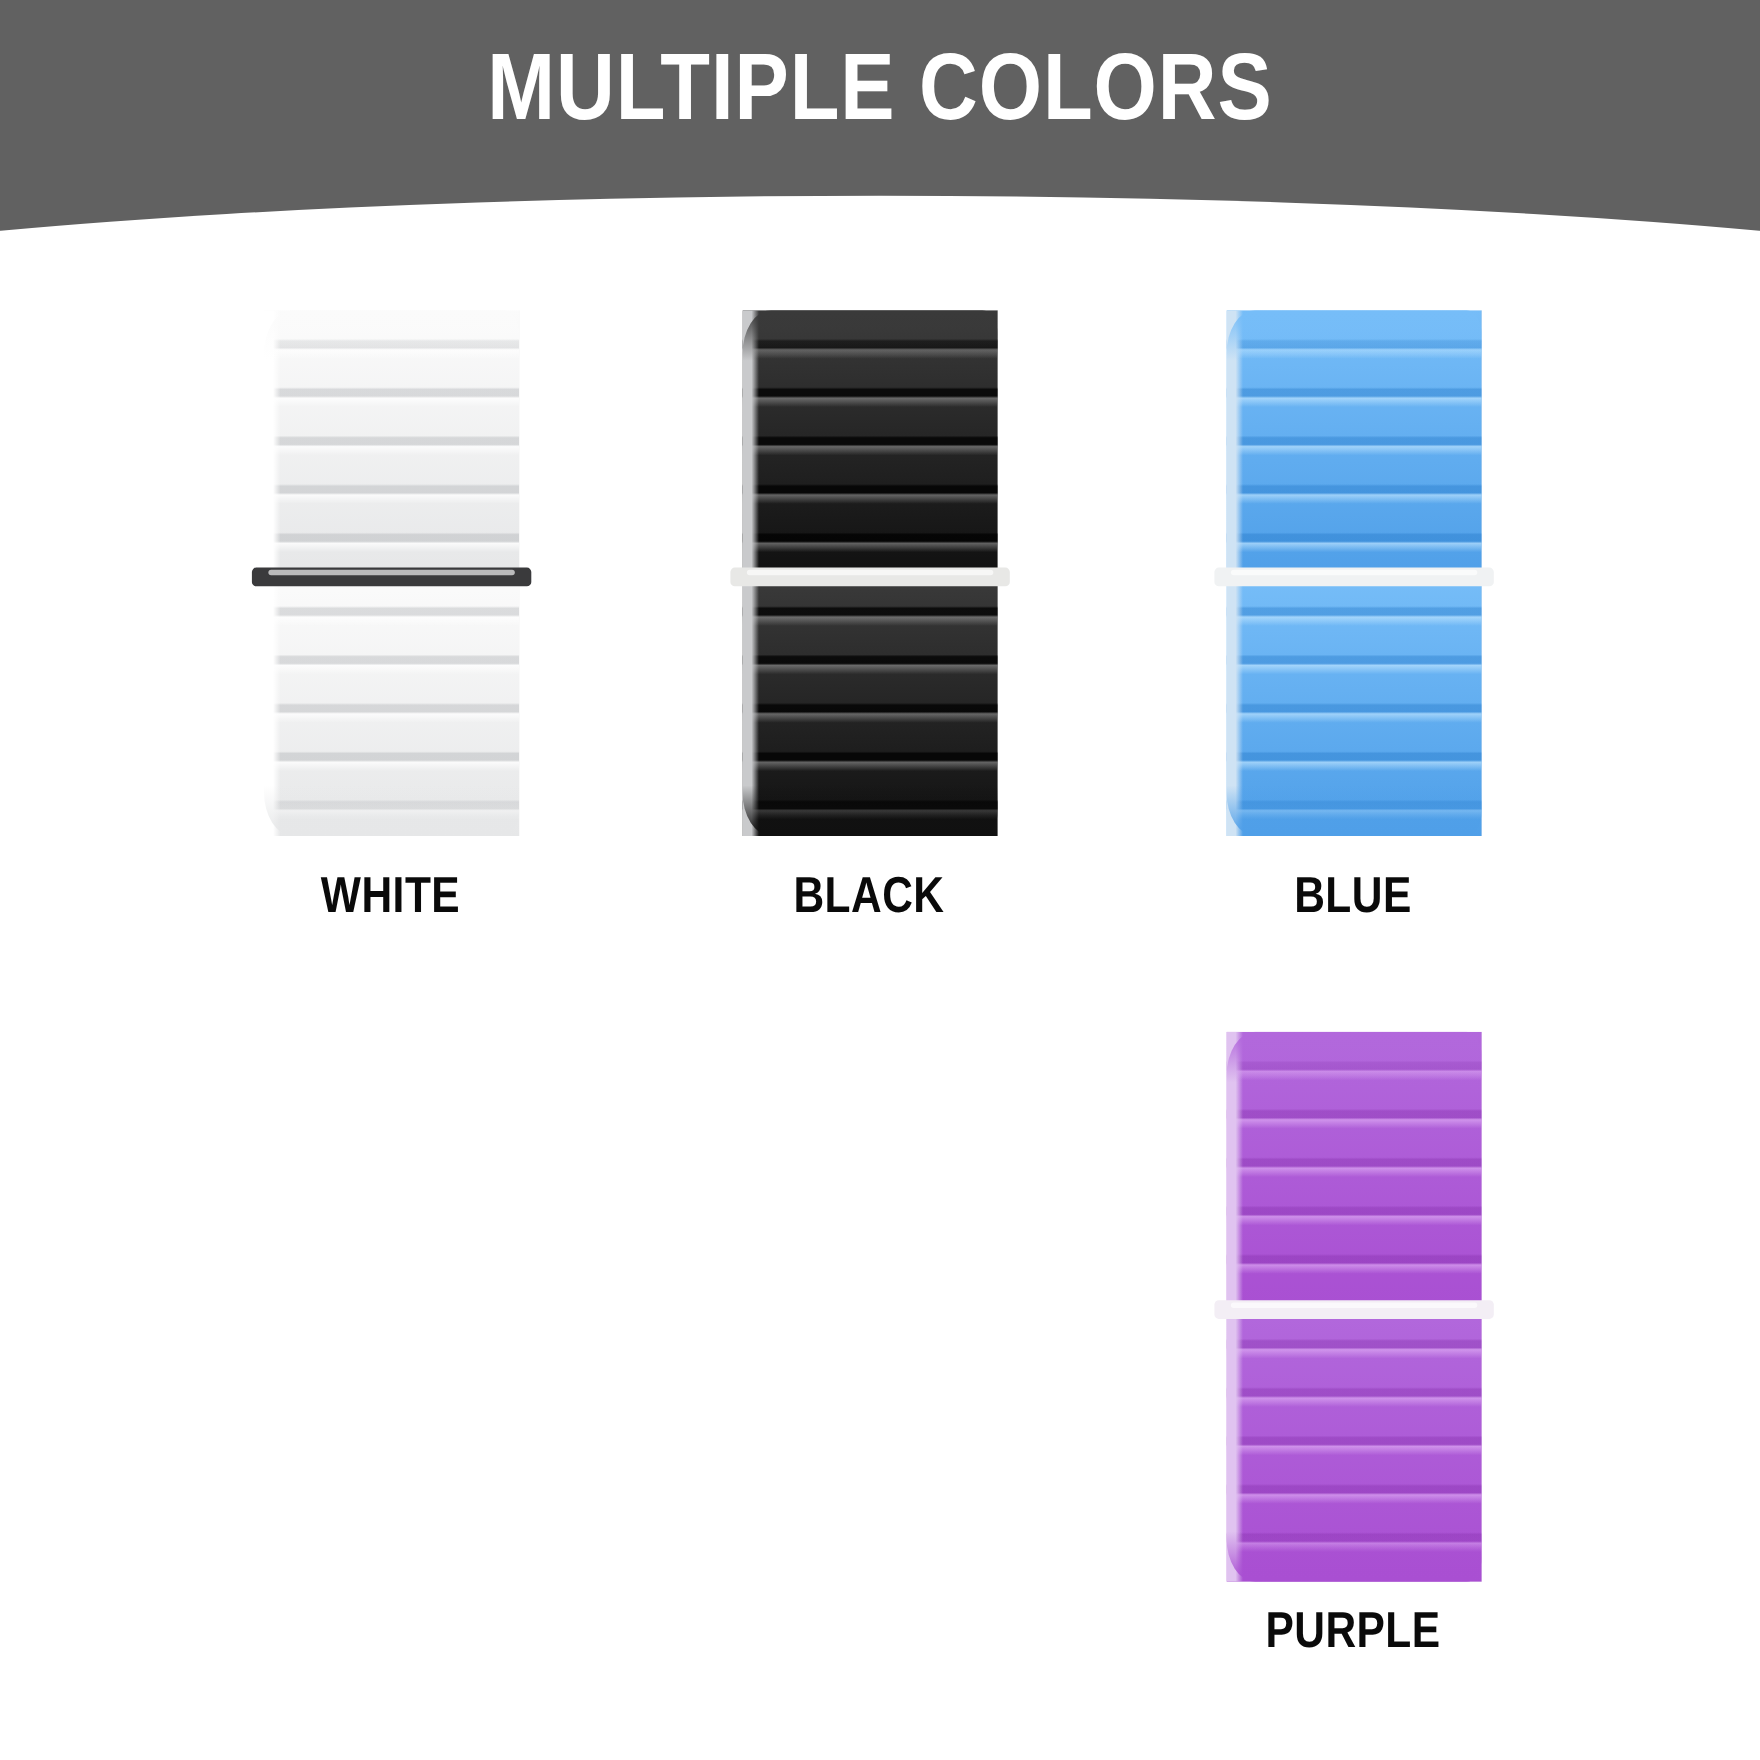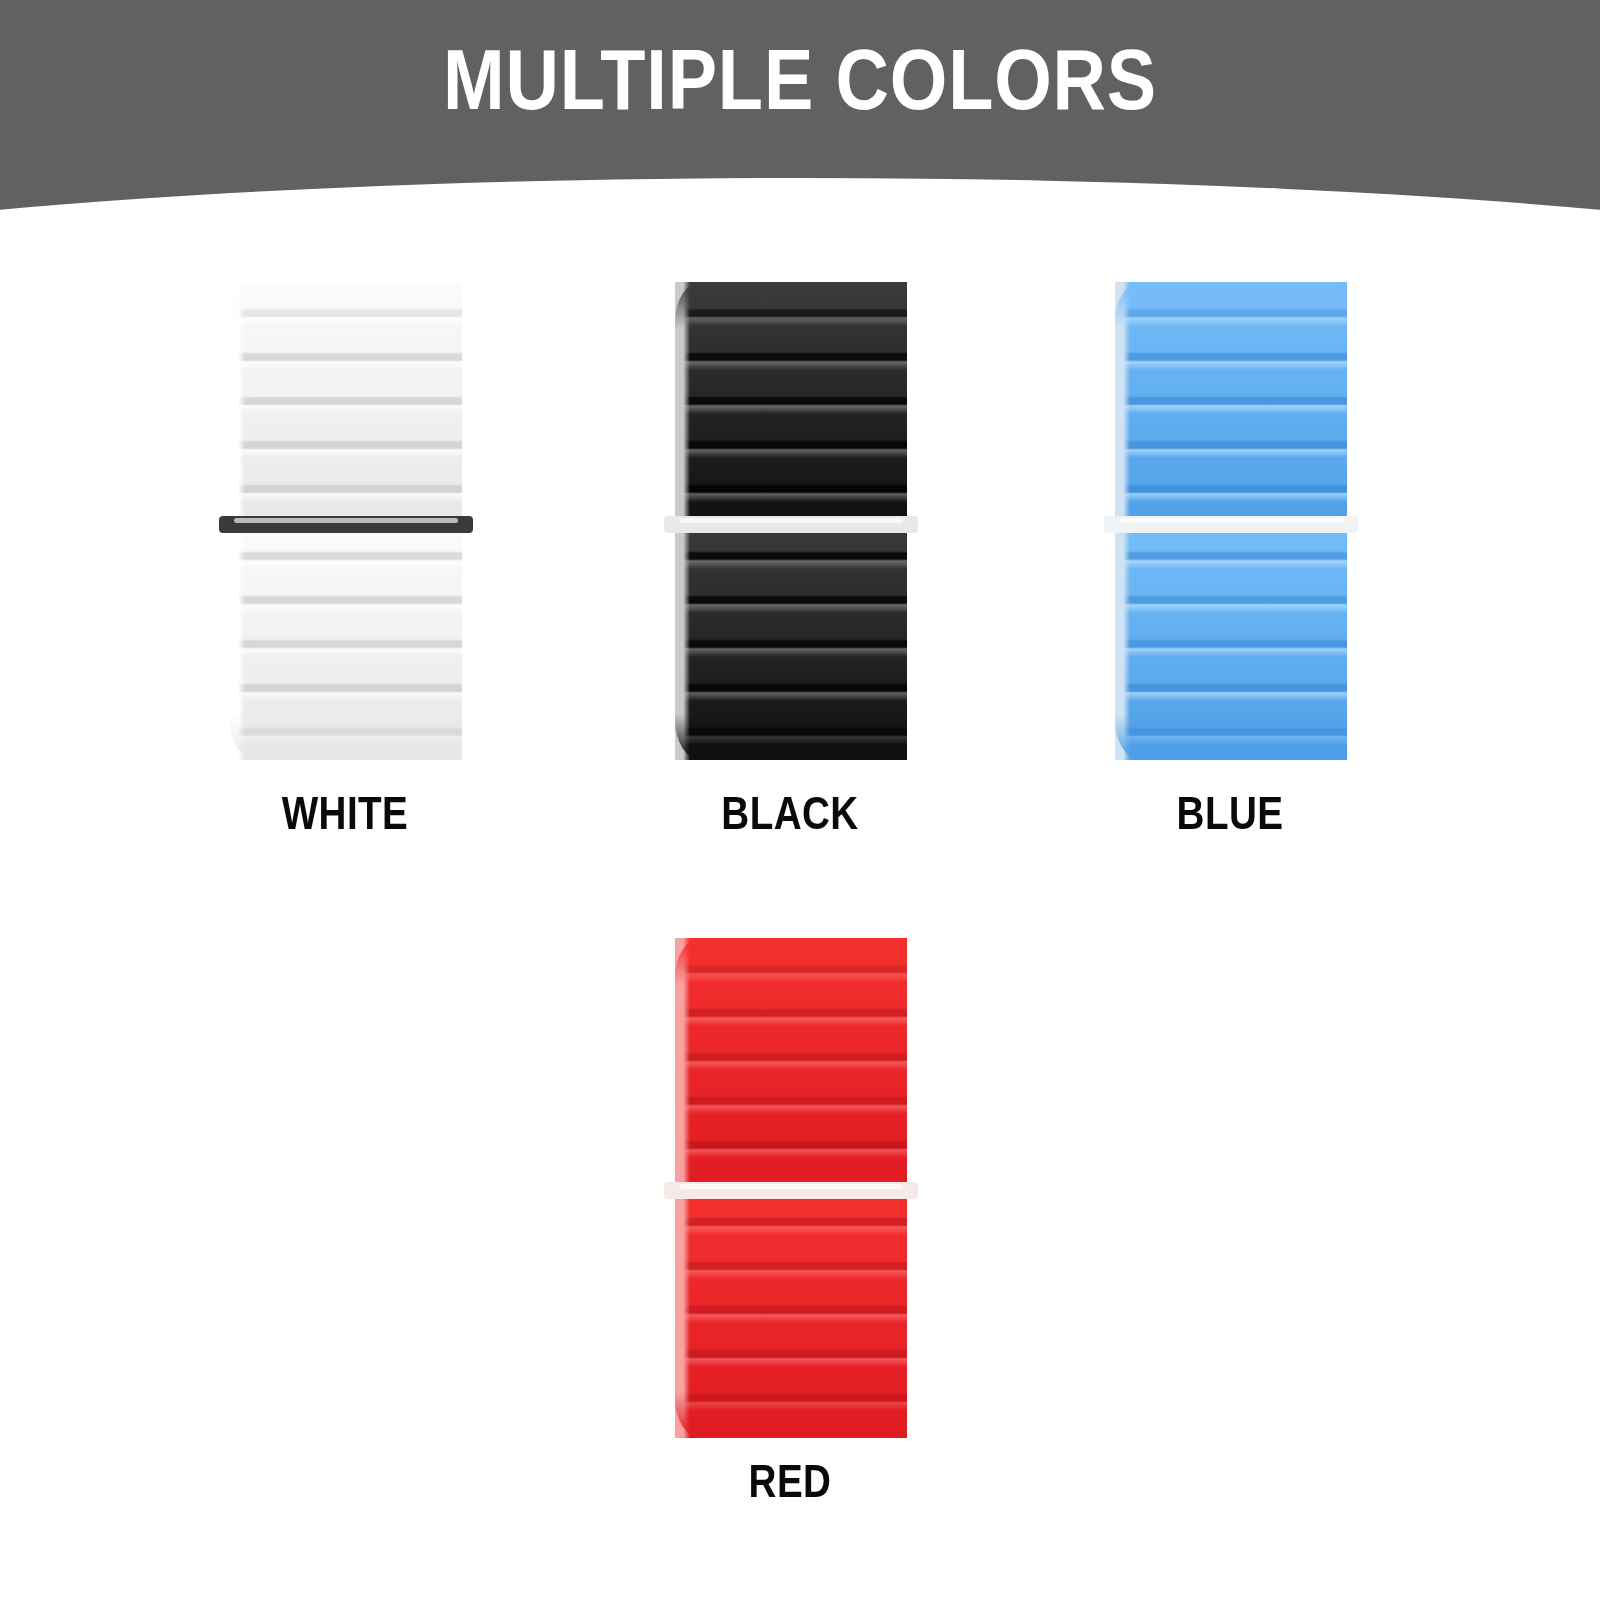--- a/index.html
+++ b/index.html
@@ -44,21 +44,21 @@
   }
 
   
   #product-grid{
     position:absolute;left:0;top:260px;width:1600px;height:1340px;
   }
   .product-cell{
     position:absolute;
     width:470px;
   }
-  .product-cell.col0{left:110px;}
+  .product-cell.col0{left:120px;}
   .product-cell.col1{left:555px;}
   .product-cell.col2{left:995px;}
   .product-cell.row0{top:0px;height:620px;}
   .product-cell.row1{top:640px;height:640px;}
 
   .product-photo{
     position:absolute;left:0;top:0;width:470px;height:500px;
   }
   .product-cell.row1 .product-photo{height:505px;}
 
@@ -220,37 +220,37 @@
         </div>
         <div class="band" style="background: rgb(232, 232, 230);">
           <div class="band-shine"></div>
         </div>
       </div>
     </div>
     <div class="product-label" style="color: rgb(10, 10, 10);">BLACK</div>
   </div>
 
 
-  <div class="product-cell row1 col1">
-    <div class="product-photo">
-      <div class="stack">
-        <div class="half top">
-          <div class="half-body" style="background: linear-gradient(rgb(244, 48, 47) 0%, rgb(224, 27, 34) 100%); border-right: 1px solid rgb(196, 20, 26);"></div>
-          <div class="ribs" style="background: repeating-linear-gradient(rgba(0, 0, 0, 0) 0px, rgba(0, 0, 0, 0) 26px, rgba(158, 12, 18, 0.4) 28px, rgba(158, 12, 18, 0.4) 34px, rgba(255, 140, 140, 0.55) 36px, rgba(0, 0, 0, 0) 44px);"></div>
-          <div class="cutface" style="background: linear-gradient(90deg, rgb(247, 162, 160) 0%, rgb(247, 162, 160) 55%, rgba(255, 255, 255, 0) 100%);"></div>
-          <div class="curl-top" style="background: linear-gradient(rgb(244, 48, 47) 0%, rgba(0, 0, 0, 0) 100%);"></div>
-        </div>
-        <div class="half bot">
-          <div class="half-body" style="background: linear-gradient(rgb(244, 48, 47) 0%, rgb(224, 27, 34) 100%); border-right: 1px solid rgb(196, 20, 26);"></div>
-          <div class="ribs" style="background: repeating-linear-gradient(rgba(0, 0, 0, 0) 0px, rgba(0, 0, 0, 0) 26px, rgba(158, 12, 18, 0.4) 28px, rgba(158, 12, 18, 0.4) 34px, rgba(255, 140, 140, 0.55) 36px, rgba(0, 0, 0, 0) 44px);"></div>
-          <div class="cutface" style="background: linear-gradient(90deg, rgb(247, 162, 160) 0%, rgb(247, 162, 160) 55%, rgba(255, 255, 255, 0) 100%);"></div>
-          <div class="curl-bot" style="background: linear-gradient(0deg, rgb(224, 27, 34) 0%, rgba(0, 0, 0, 0) 100%);"></div>
-        </div>
-        <div class="band" style="background: rgb(245, 234, 232);">
-          <div class="band-shine"></div>
-        </div>
-      </div>
-    </div>
-    <div class="product-label" style="color: rgb(10, 10, 10);">RED</div>
-  </div>
-
+
+  <div class="product-cell row1 col2">
+    <div class="product-photo">
+      <div class="stack">
+        <div class="half top">
+          <div class="half-body" style="background: linear-gradient(rgb(178, 104, 220) 0%, rgb(169, 79, 210) 100%); border-right: 1px solid rgb(149, 64, 190);"></div>
+          <div class="ribs" style="background: repeating-linear-gradient(rgba(0, 0, 0, 0) 0px, rgba(0, 0, 0, 0) 26px, rgba(128, 42, 166, 0.38) 28px, rgba(128, 42, 166, 0.38) 34px, rgba(226, 176, 246, 0.7) 36px, rgba(0, 0, 0, 0) 44px);"></div>
+          <div class="cutface" style="background: linear-gradient(90deg, rgb(224, 195, 240) 0%, rgb(224, 195, 240) 55%, rgba(255, 255, 255, 0) 100%);"></div>
+          <div class="curl-top" style="background: linear-gradient(rgb(178, 104, 220) 0%, rgba(0, 0, 0, 0) 100%);"></div>
+        </div>
+        <div class="half bot">
+          <div class="half-body" style="background: linear-gradient(rgb(178, 104, 220) 0%, rgb(169, 79, 210) 100%); border-right: 1px solid rgb(149, 64, 190);"></div>
+          <div class="ribs" style="background: repeating-linear-gradient(rgba(0, 0, 0, 0) 0px, rgba(0, 0, 0, 0) 26px, rgba(128, 42, 166, 0.38) 28px, rgba(128, 42, 166, 0.38) 34px, rgba(226, 176, 246, 0.7) 36px, rgba(0, 0, 0, 0) 44px);"></div>
+          <div class="cutface" style="background: linear-gradient(90deg, rgb(224, 195, 240) 0%, rgb(224, 195, 240) 55%, rgba(255, 255, 255, 0) 100%);"></div>
+          <div class="curl-bot" style="background: linear-gradient(0deg, rgb(169, 79, 210) 0%, rgba(0, 0, 0, 0) 100%);"></div>
+        </div>
+        <div class="band" style="background: rgb(243, 238, 245);">
+          <div class="band-shine"></div>
+        </div>
+      </div>
+    </div>
+    <div class="product-label" style="color: rgb(10, 10, 10);">PURPLE</div>
+  </div>
 
 </div>
 
 </body></html>

